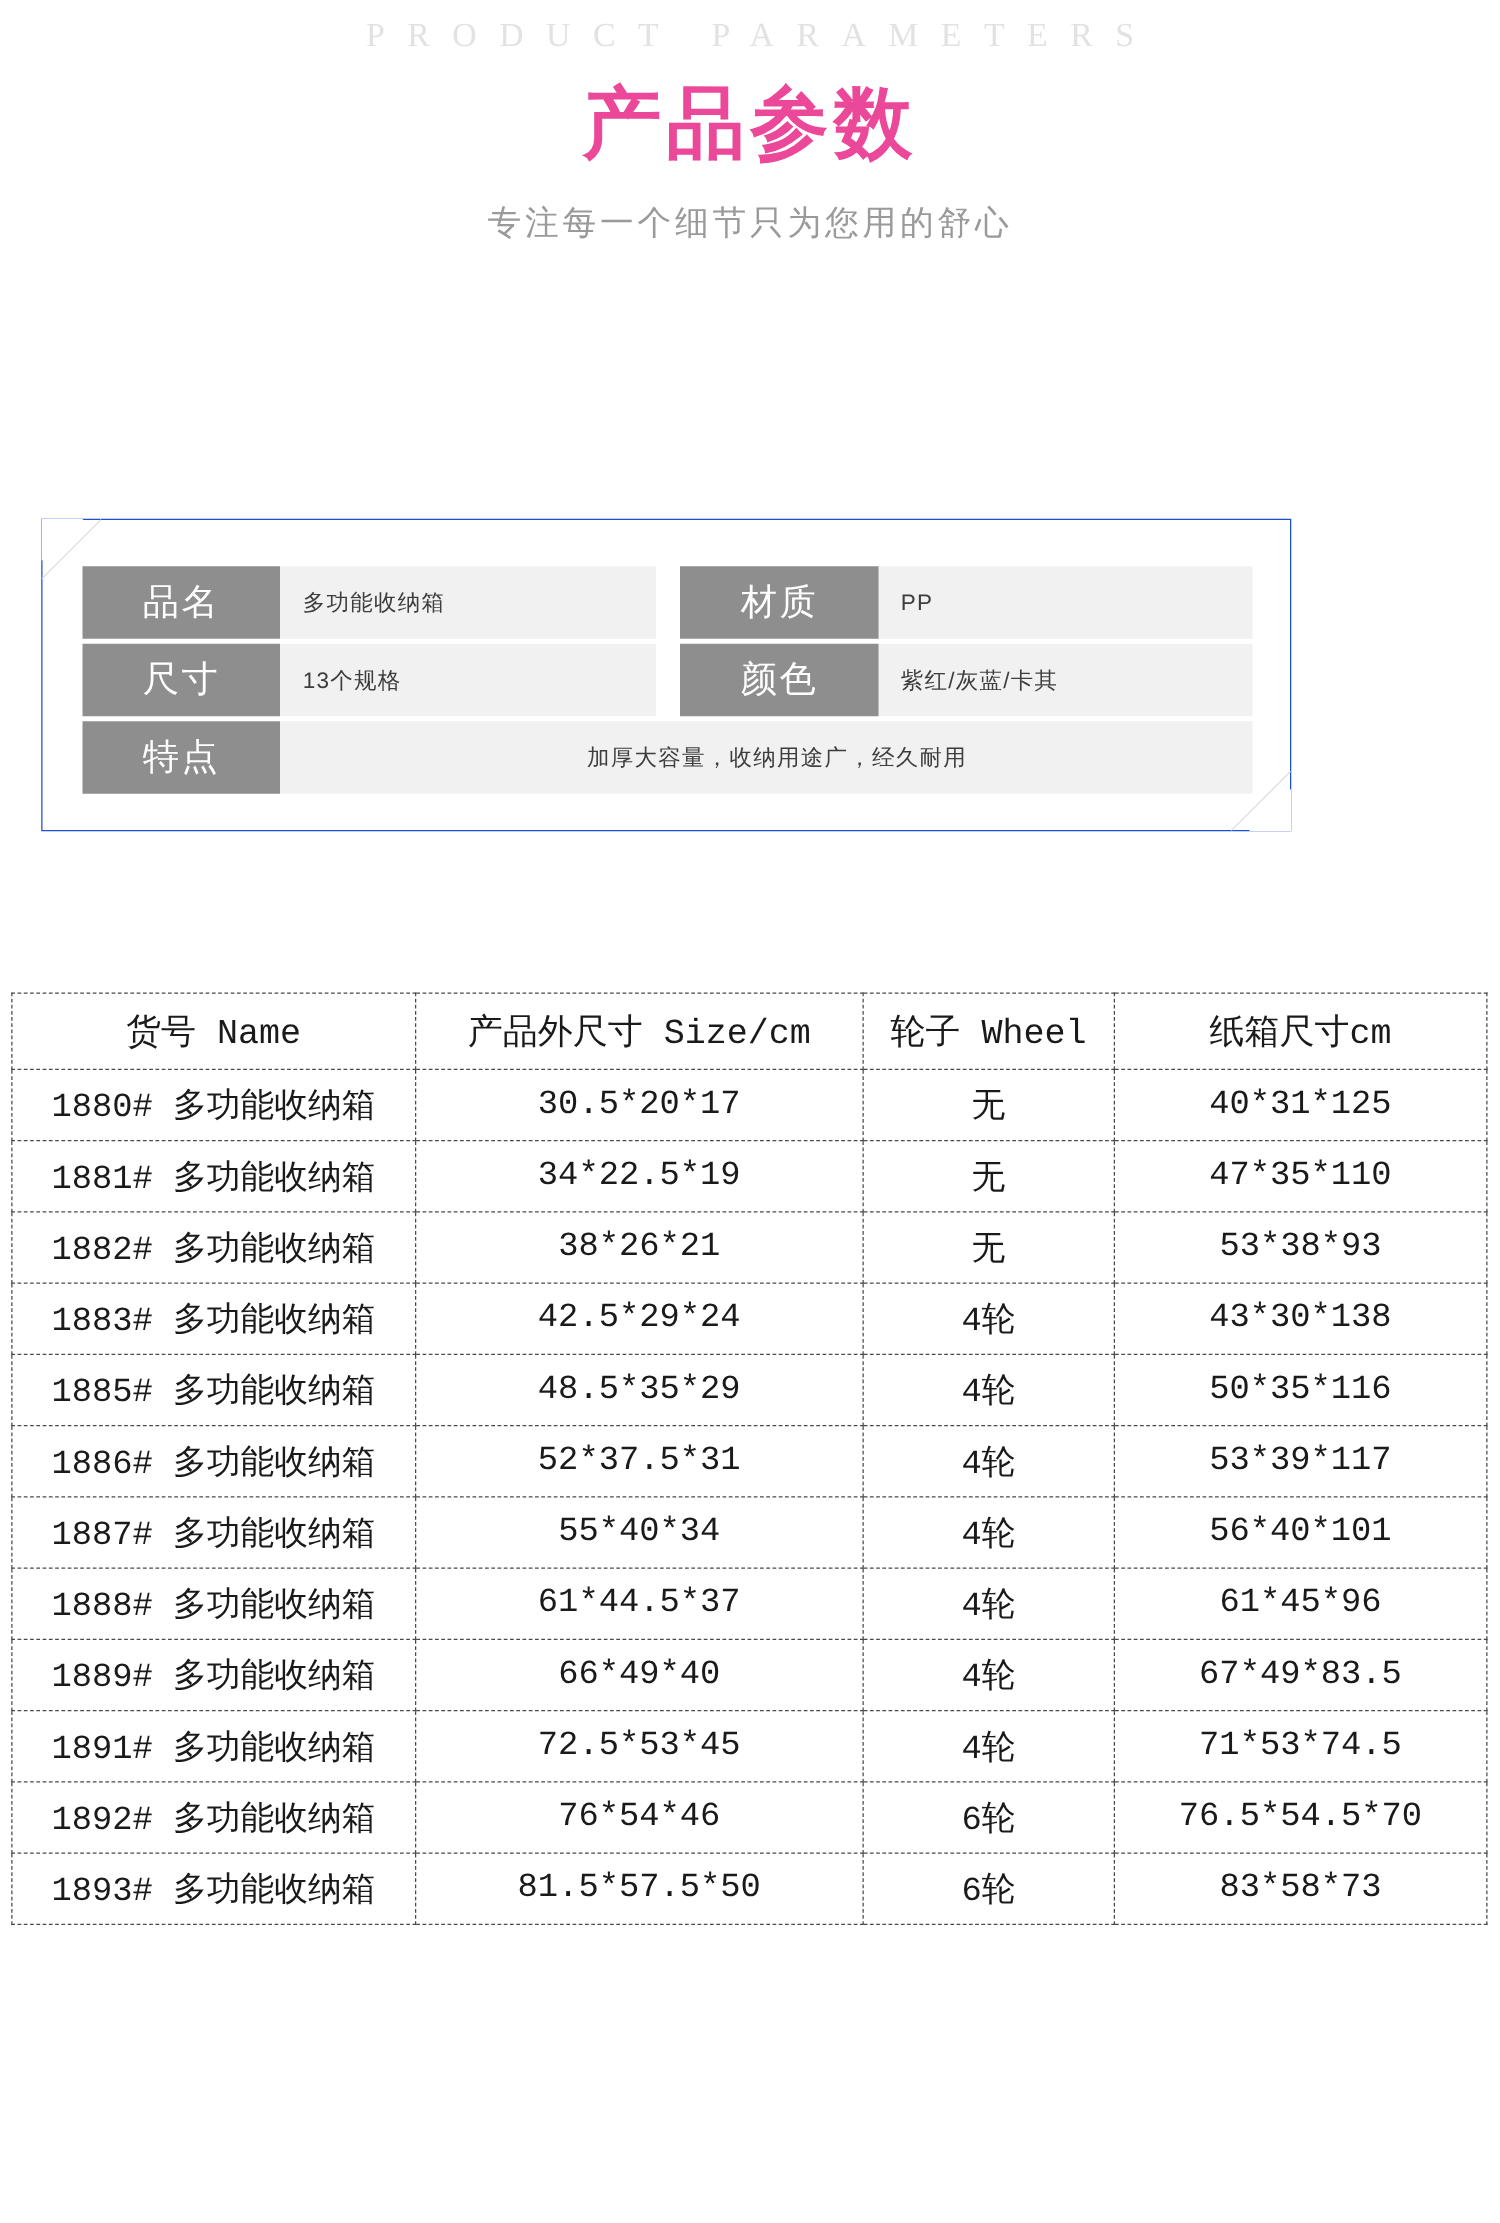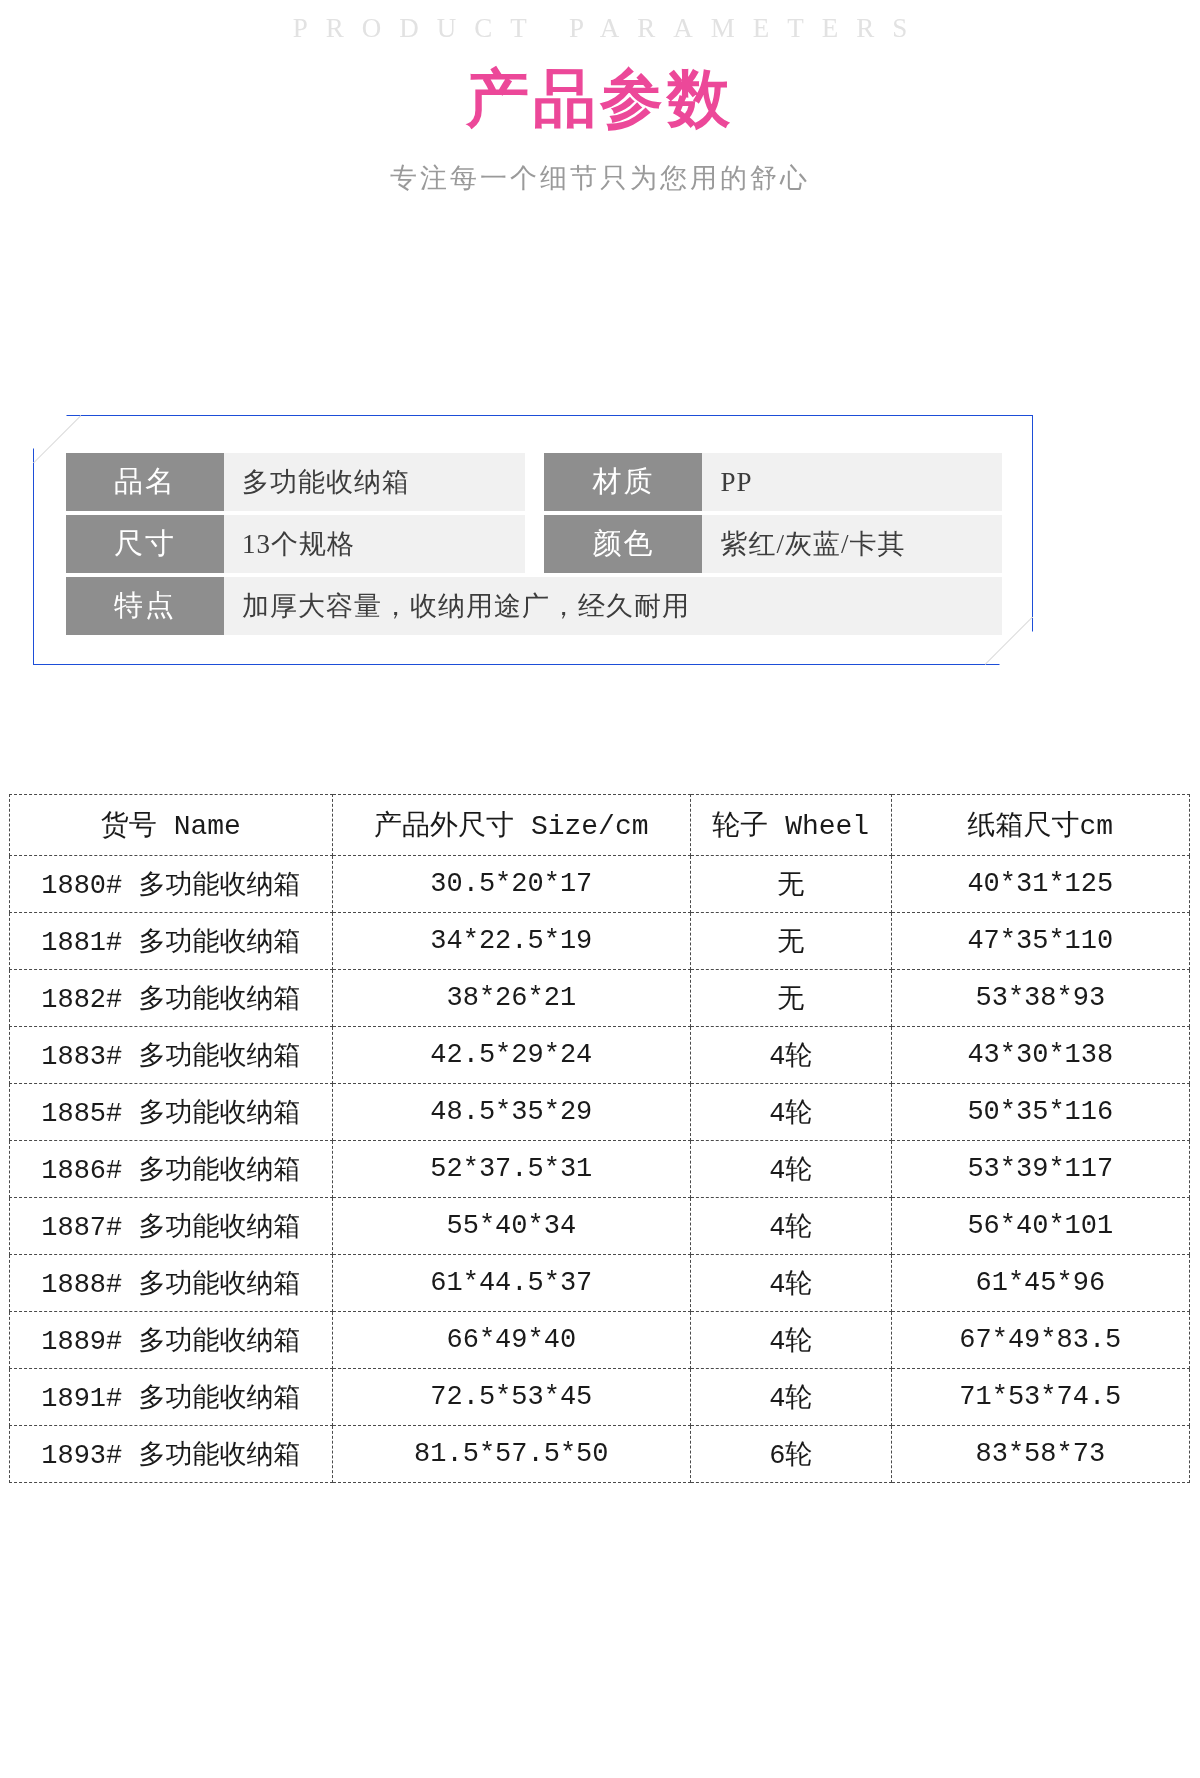--- a/index.html
+++ b/index.html
@@ -125,29 +125,29 @@
     color: #ffffff;
     font-family: "DejaVu Sans", sans-serif;
     font-size: 29px;
     text-align: center;
     letter-spacing: 2px;
     width: 162px;
   }
   td.spec-value {
     background: #f1f1f1;
     color: #3d3d3d;
-    font-family: Liberation Serif, serif;
-    font-size: 27px;
+    font-family: Liberation Sans, sans-serif;
+    font-size: 18px;
     padding-left: 18px;
     letter-spacing: 1px;
   }
   td.spec-gap { width: 18px; background: #ffffff; }
   td.spec-value.v1 { width: 294px; }
   td.spec-value.v2 { width: 292px; }
-  td.spec-value.wide { width: 754px; }
+  td.spec-value.wide { width: 754px; text-align: center; }
 
   
   .data-table {
     position: absolute;
     left: 9px;
     top: 794px;
     width: 1181px;
     border-collapse: collapse;
     font-family: Liberation Mono, monospace;
   }
@@ -270,19 +270,25 @@
       <td>4轮</td>
       <td>67*49*83.5</td>
     </tr>
     <tr>
       <td>1891# 多功能收纳箱</td>
       <td>72.5*53*45</td>
       <td>4轮</td>
       <td>71*53*74.5</td>
     </tr>
     <tr>
+      <td>1892# 多功能收纳箱</td>
+      <td>76*54*46</td>
+      <td>6轮</td>
+      <td>76.5*54.5*70</td>
+    </tr>
+    <tr>
       <td>1893# 多功能收纳箱</td>
       <td>81.5*57.5*50</td>
       <td>6轮</td>
       <td>83*58*73</td>
     </tr>
   </tbody>
 </table>
 
 </body></html>

